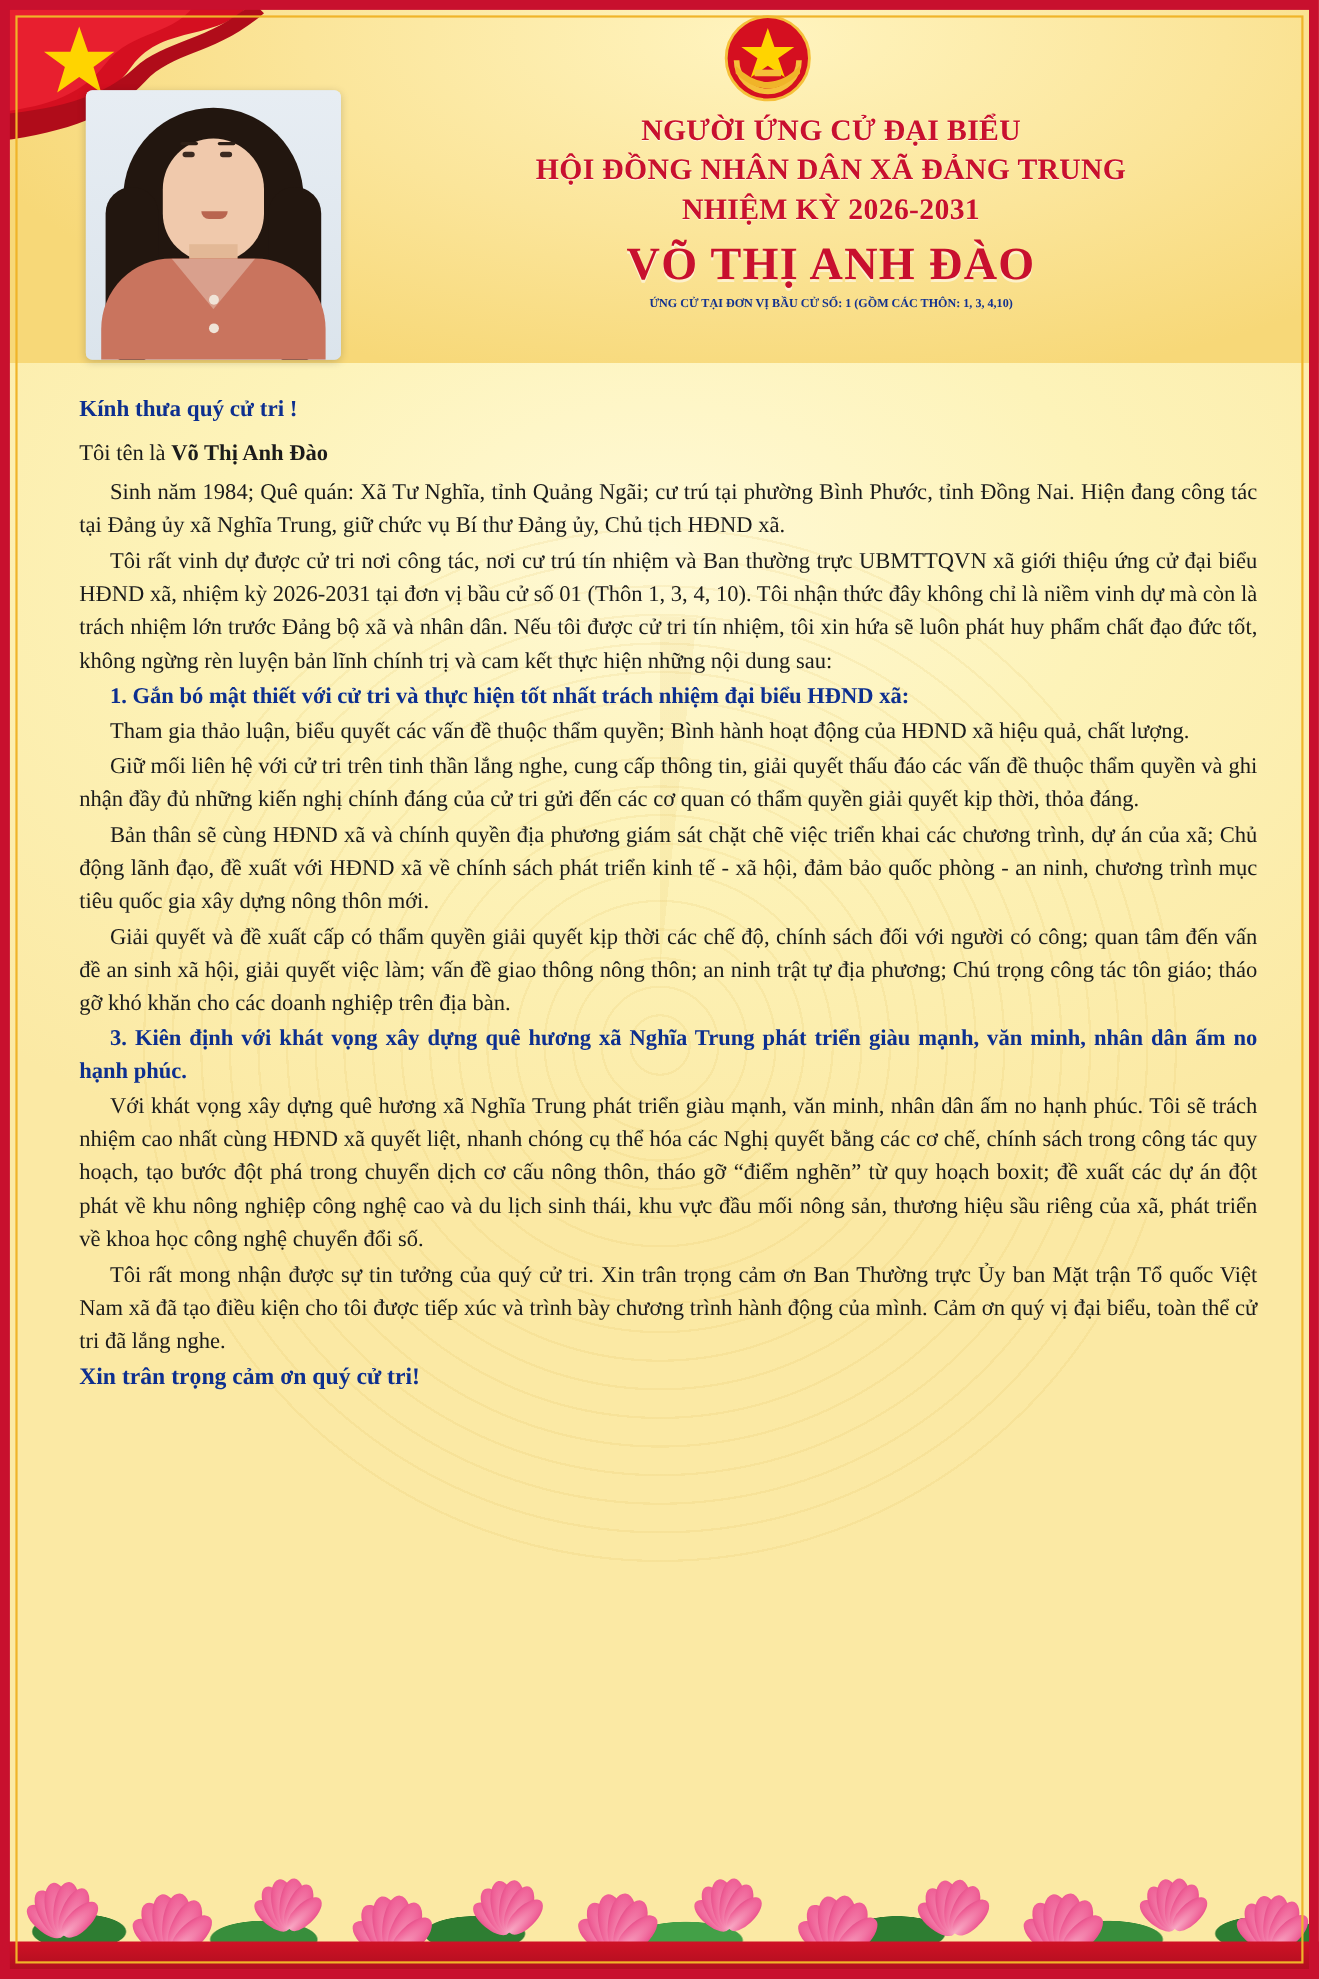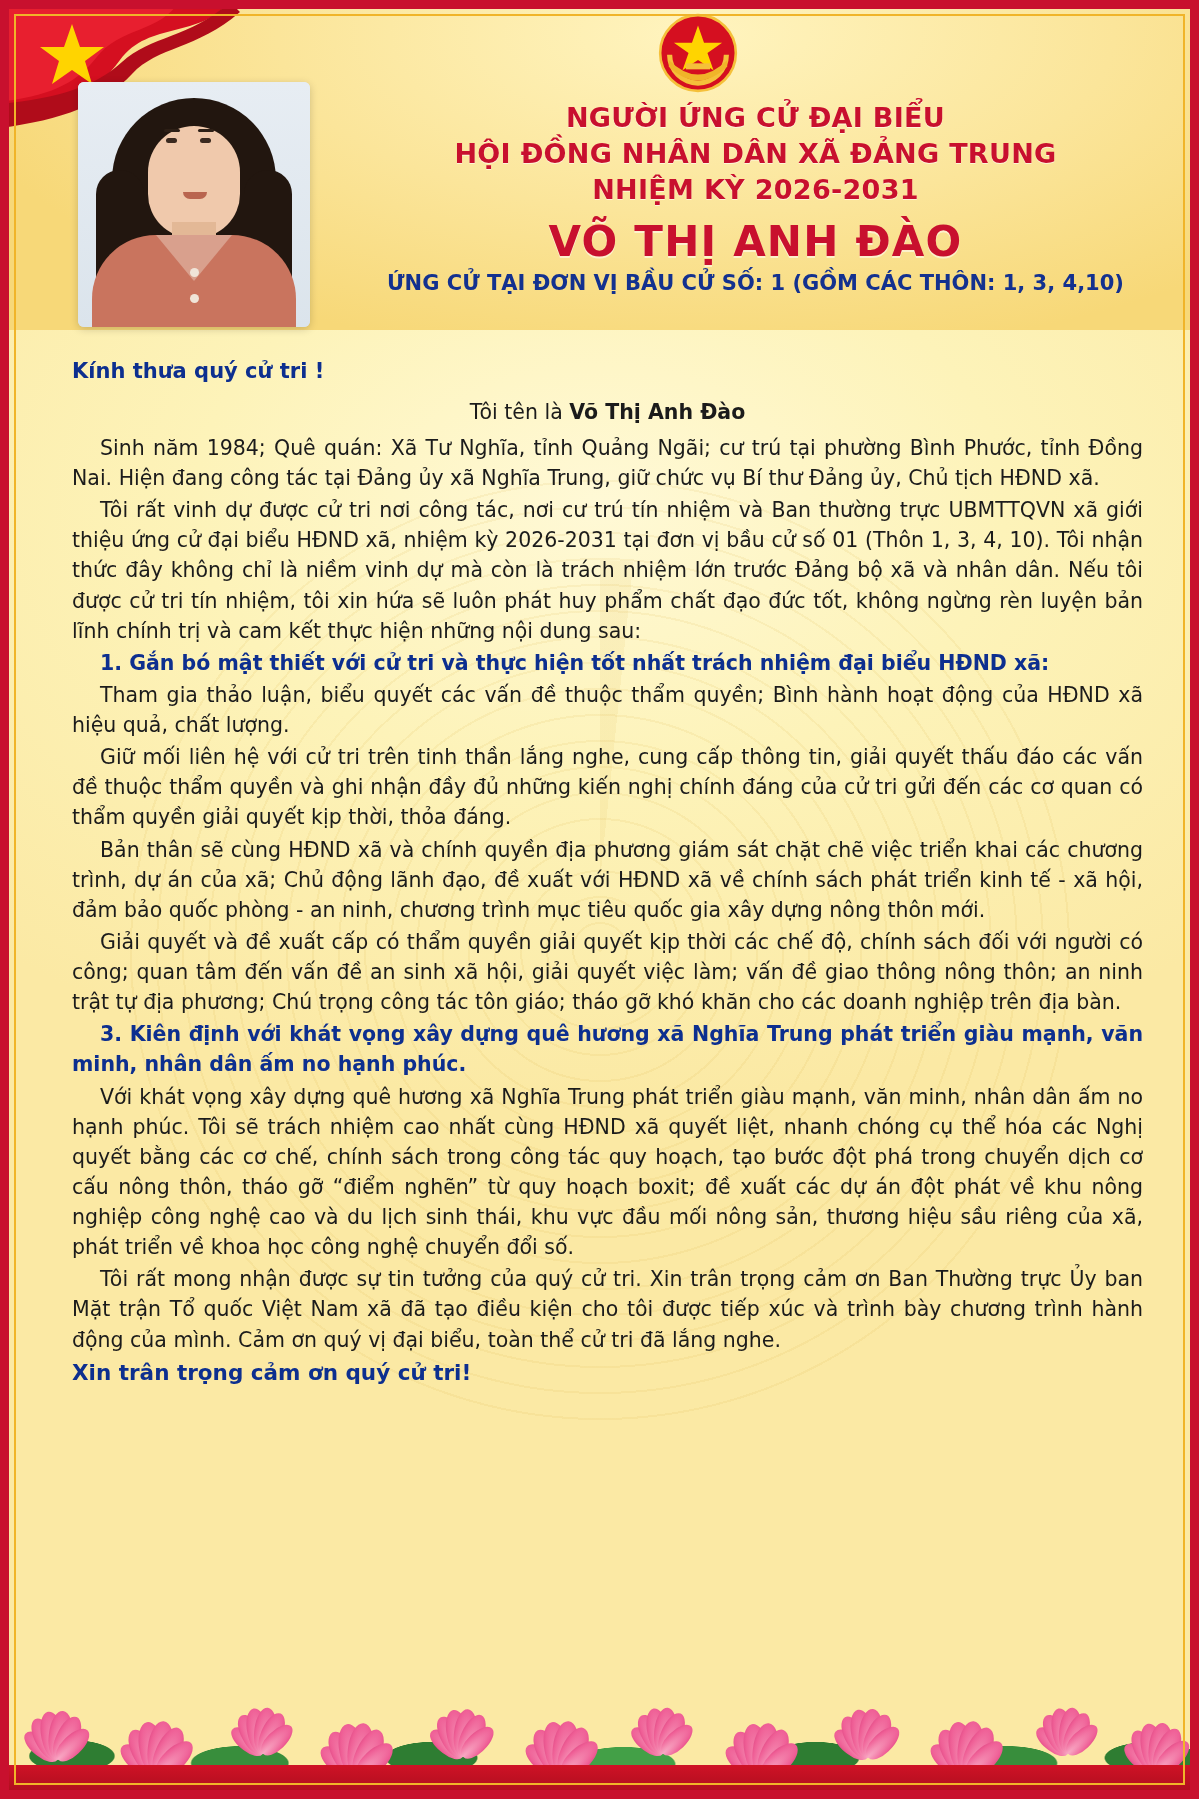--- a/index.html
+++ b/index.html
@@ -16,20 +16,21 @@
     position: relative;
   }
   .poster {
     position: relative;
     width: 1199px;
     height: 1799px;
     box-sizing: border-box;
     background:
       radial-gradient(ellipse 900px 600px at 50% 28%, #fff9d6 0%, #fdf3b9 45%, #fbe9a4 100%);
     overflow: hidden;
+    font-family: Liberation Serif, serif;
   }
   
   .frame-border {
     position: absolute;
     inset: 0;
     border: 9px solid #c8102e;
     box-sizing: border-box;
     pointer-events: none;
     z-index: 40;
   }
@@ -153,21 +154,21 @@
   .h-role {
     margin-top: 8px;
     color: #13318f;
     font-weight: bold;
     font-size: 21px;
   }
   .h-unit {
     margin-top: 5px;
     color: #13318f;
     font-weight: bold;
-    font-size: 21px;
+    font-size: 11px;
   }
 
   .ribbon-wrap {
     position: relative;
     z-index: 10;
     margin-top: -14px;
     display: flex;
     justify-content: center;
   }
   .ribbon {
@@ -205,21 +206,21 @@
     text-align: justify;
   }
   .content p { margin: 0 0 2px 0; }
   .salute {
     color: #0d2f8f;
     font-weight: bold;
     font-size: 21px;
     margin-bottom: 10px !important;
     text-align: left;
   }
-  .lead { margin-bottom: 6px !important; text-align: center; }
+  .lead { margin-bottom: 6px !important; text-align: left; }
   .indent { text-indent: 28px; }
   b { font-weight: bold; }
   .heading {
     color: #0d2f8f;
     font-weight: bold;
     text-indent: 28px;
     margin-top: 4px;
   }
   .closing {
     color: #0d2f8f;

